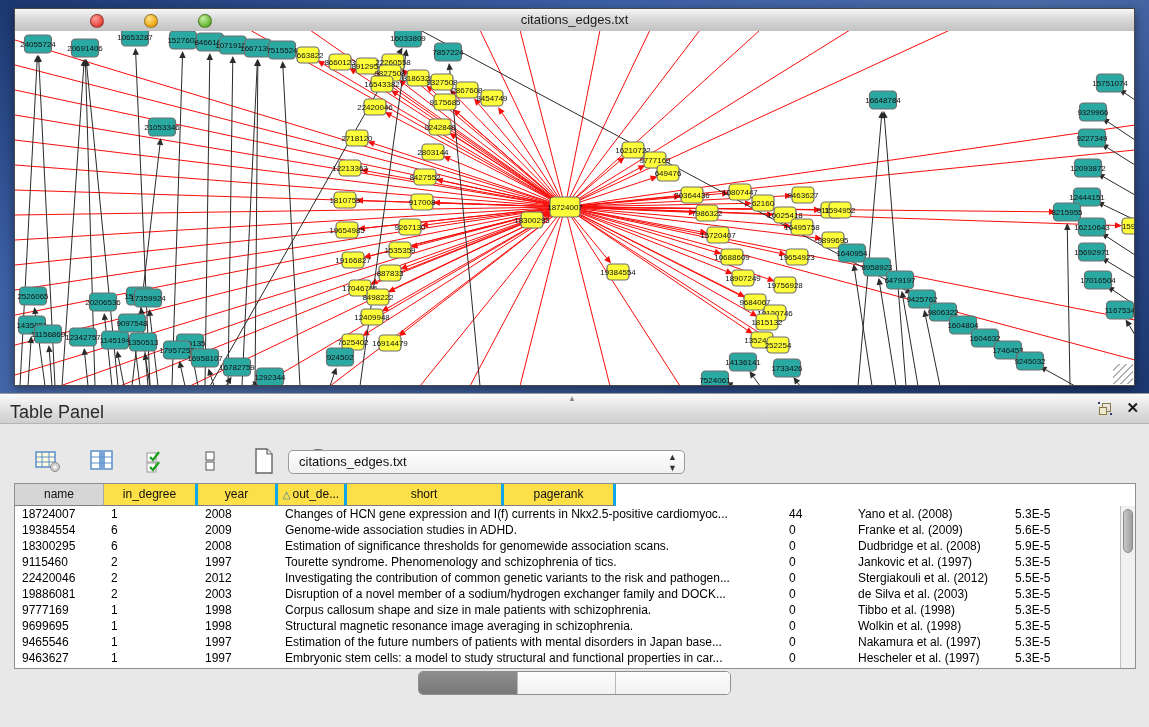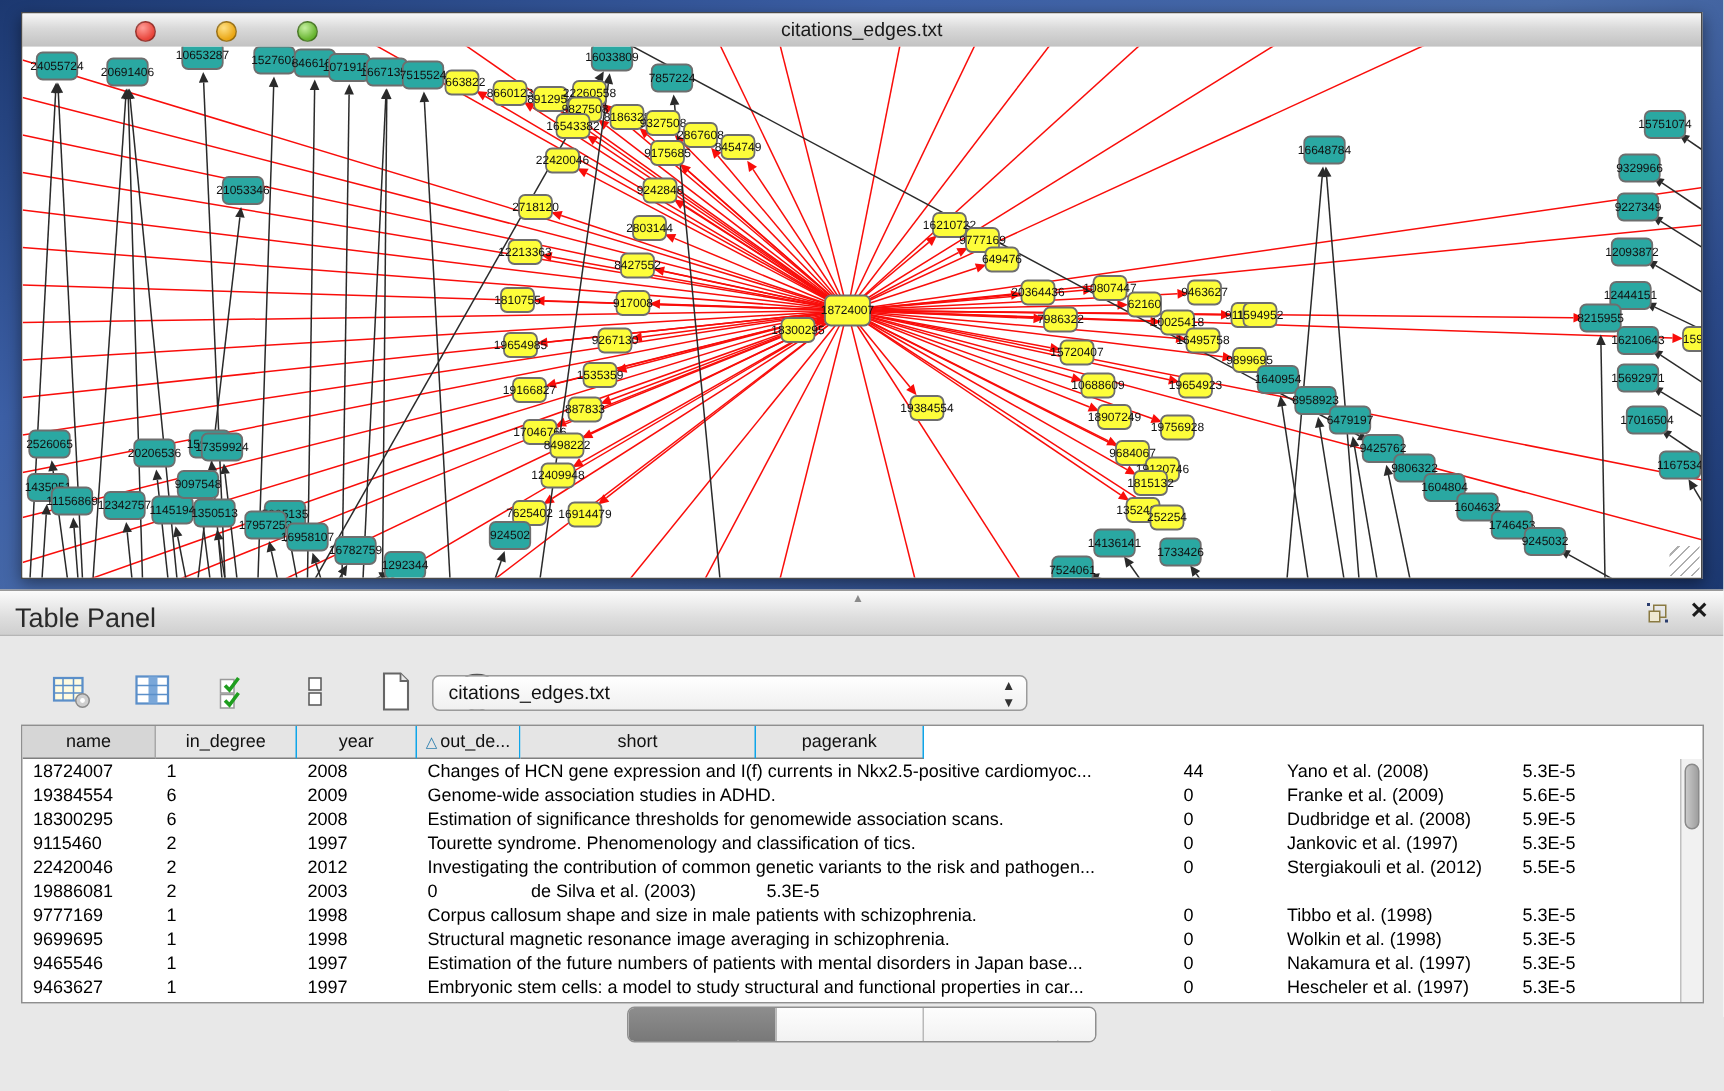--- a/index.html
+++ b/index.html
@@ -37,21 +37,21 @@
   #fx-icon{font-family:"Liberation Serif",serif;font-style:italic;font-weight:bold;font-size:15px;color:#222;}
   #table-select{position:absolute;left:288px;top:450px;width:397px;height:24px;
     background:linear-gradient(#ffffff,#f0f0f0);border:1px solid #9b9b9b;border-radius:5px;box-sizing:border-box;
     font-size:13px;color:#111;line-height:22px;padding-left:10px;cursor:pointer;}
   #table-select .arrows{position:absolute;right:7px;top:1px;font-size:9px;color:#333;line-height:11px;}
   
   #table-wrap{position:absolute;left:14px;top:483px;width:1122px;height:186px;
     border:1px solid #8f8f8f;background:#fff;box-sizing:border-box;overflow:hidden;padding-left:10px;}
   #grid{position:absolute;left:0;top:0;width:1105px;}
   .hrow{display:flex;height:22px;}
-  .hcell{box-sizing:border-box;height:22px;background:#e5e5e5;border-right:1px solid #0ea5e9;border-bottom:1px solid #7f7f7f;
+  .hcell{box-sizing:border-box;height:22px;background:#fde047;border-right:3px solid #0ea5e9;border-bottom:1px solid #7f7f7f;
     font-size:12px;color:#111;text-align:center;line-height:21px;overflow:hidden;white-space:nowrap;}
   .hcell.first{background:#d6d6d6;border-right:1px solid #a8a8a8;}
   .sort-tri{color:#2e7fae;font-size:10px;margin-right:2px;}
   .drow{display:flex;height:16px;}
   .dcell{box-sizing:border-box;height:16px;font-size:12px;color:#000;line-height:16px;
     padding-left:7px;overflow:hidden;white-space:nowrap;}
   .c0{width:89px}.c1{width:94px}.c2{width:80px}.c3{width:504px}.c4{width:69px}.c5{width:157px}.c6{width:112px}
   #vscroll{position:absolute;right:0;top:22px;width:15px;bottom:0;background:#f1f1f1;border-left:1px solid #c0c0c0;box-sizing:border-box;}
   #vthumb{position:absolute;left:2px;top:3px;width:10px;height:44px;border-radius:5px;
     background:linear-gradient(90deg,#c9c9c9,#9f9f9f);border:1px solid #8a8a8a;box-sizing:border-box;}
@@ -885,38 +885,39 @@
         <div class="dcell c2">2008</div>
         <div class="dcell c3">Estimation of significance thresholds for genomewide association scans.</div>
         <div class="dcell c4">0</div>
         <div class="dcell c5">Dudbridge et al. (2008)</div>
         <div class="dcell c6">5.9E-5</div>
       </div>
       <div class="drow">
         <div class="dcell c0">9115460</div>
         <div class="dcell c1">2</div>
         <div class="dcell c2">1997</div>
-        <div class="dcell c3">Tourette syndrome. Phenomenology and classification of tics.</div>
+        <div class="dcell c3">Tourette syndrome. Phenomenology and schizophrenia of tics.</div>
         <div class="dcell c4">0</div>
         <div class="dcell c5">Jankovic et al. (1997)</div>
         <div class="dcell c6">5.3E-5</div>
       </div>
       <div class="drow">
         <div class="dcell c0">22420046</div>
         <div class="dcell c1">2</div>
         <div class="dcell c2">2012</div>
         <div class="dcell c3">Investigating the contribution of common genetic variants to the risk and pathogen...</div>
         <div class="dcell c4">0</div>
         <div class="dcell c5">Stergiakouli et al. (2012)</div>
         <div class="dcell c6">5.5E-5</div>
       </div>
       <div class="drow">
         <div class="dcell c0">19886081</div>
         <div class="dcell c1">2</div>
         <div class="dcell c2">2003</div>
+        <div class="dcell c3">Disruption of a novel member of a sodium/hydrogen exchanger family and DOCK...</div>
         <div class="dcell c4">0</div>
         <div class="dcell c5">de Silva et al. (2003)</div>
         <div class="dcell c6">5.3E-5</div>
       </div>
       <div class="drow">
         <div class="dcell c0">9777169</div>
         <div class="dcell c1">1</div>
         <div class="dcell c2">1998</div>
         <div class="dcell c3">Corpus callosum shape and size in male patients with schizophrenia.</div>
         <div class="dcell c4">0</div>

